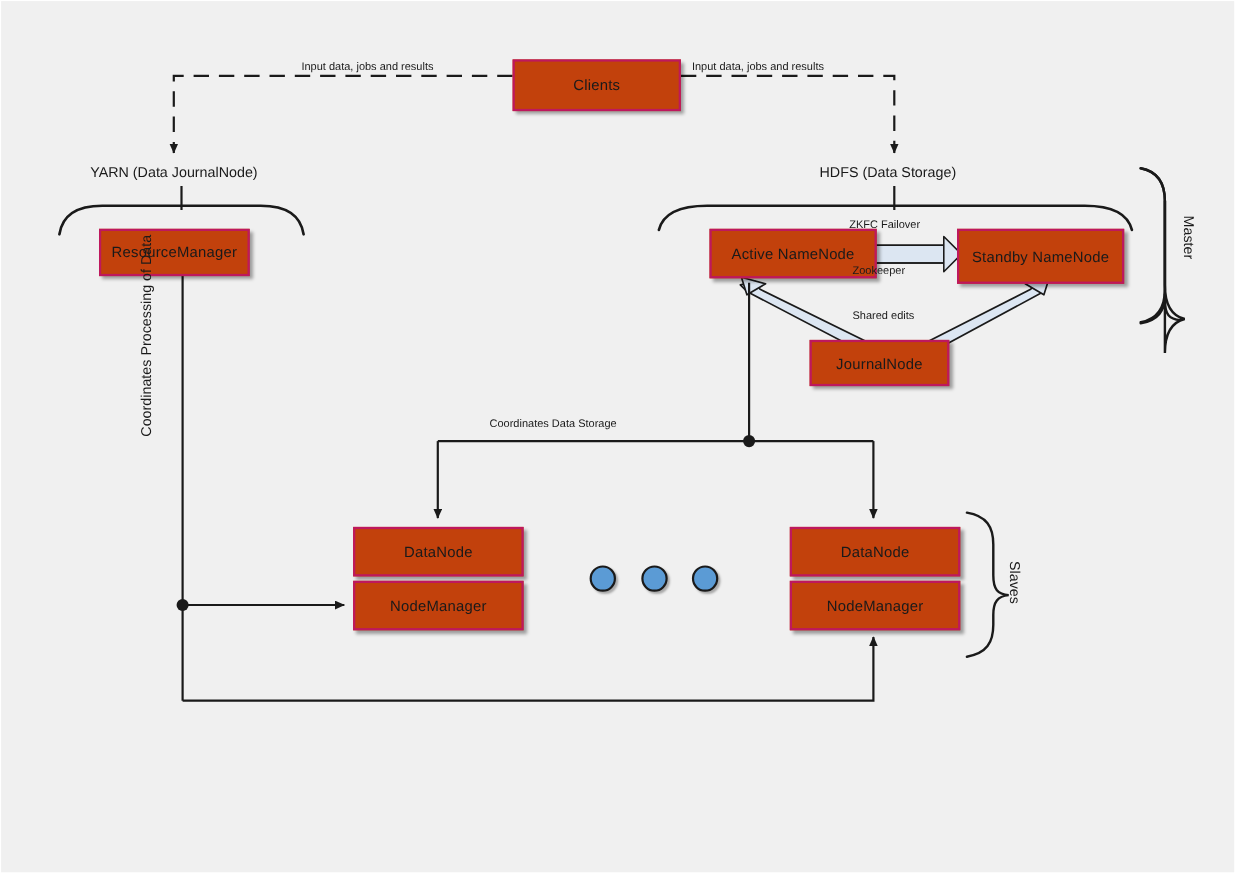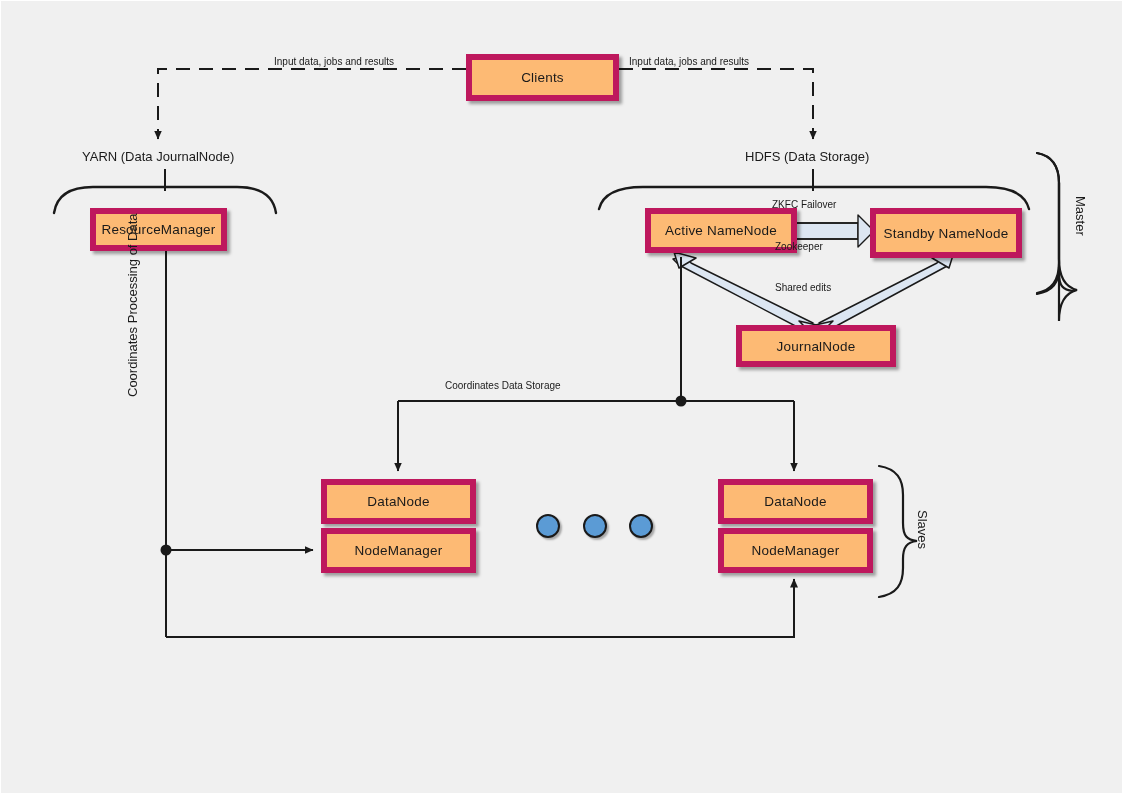--- a/index.html
+++ b/index.html
@@ -19,22 +19,22 @@
     overflow: hidden;
   }
   #svg-layer {
     position: absolute;
     left: 0; top: 0;
     width: 1123px;
     height: 794px;
   }
   .node-box {
     position: absolute;
-    background: #fdba74;
-    border: 6px solid #be185d;
+    background: #c2410c;
+    border: 2px solid #be185d;
     box-sizing: border-box;
     box-shadow: 3px 3px 3px rgba(0,0,0,0.35);
     display: flex;
     align-items: center;
     justify-content: center;
     font-size: 13.5px;
     color: #1a1a1a;
     letter-spacing: 0.2px;
     z-index: 5;
   }
@@ -178,21 +178,21 @@
   </div>
 
   <div class="node-box" style="left:604px; top:207px; width:152px; height:45px;margin-left:40px;">
     <span>Active NameNode</span>
   </div>
 
   <div class="node-box" style="left:869px; top:207px; width:152px; height:50px;">
     <span>Standby NameNode</span>
   </div>
 
-  <div class="node-box" style="left:735px; top:324px; width:160px; height:42px;">
+  <div class="node-box" style="left:735px; top:308px; width:127px; height:42px;">
     <span>JournalNode</span>
   </div>
 
   <div class="node-box" style="left:320px; top:478px; width:155px; height:45px;">
     <span>DataNode</span>
   </div>
 
   <div class="node-box" style="left:320px; top:527px; width:155px; height:45px;">
     <span>NodeManager</span>
   </div>

